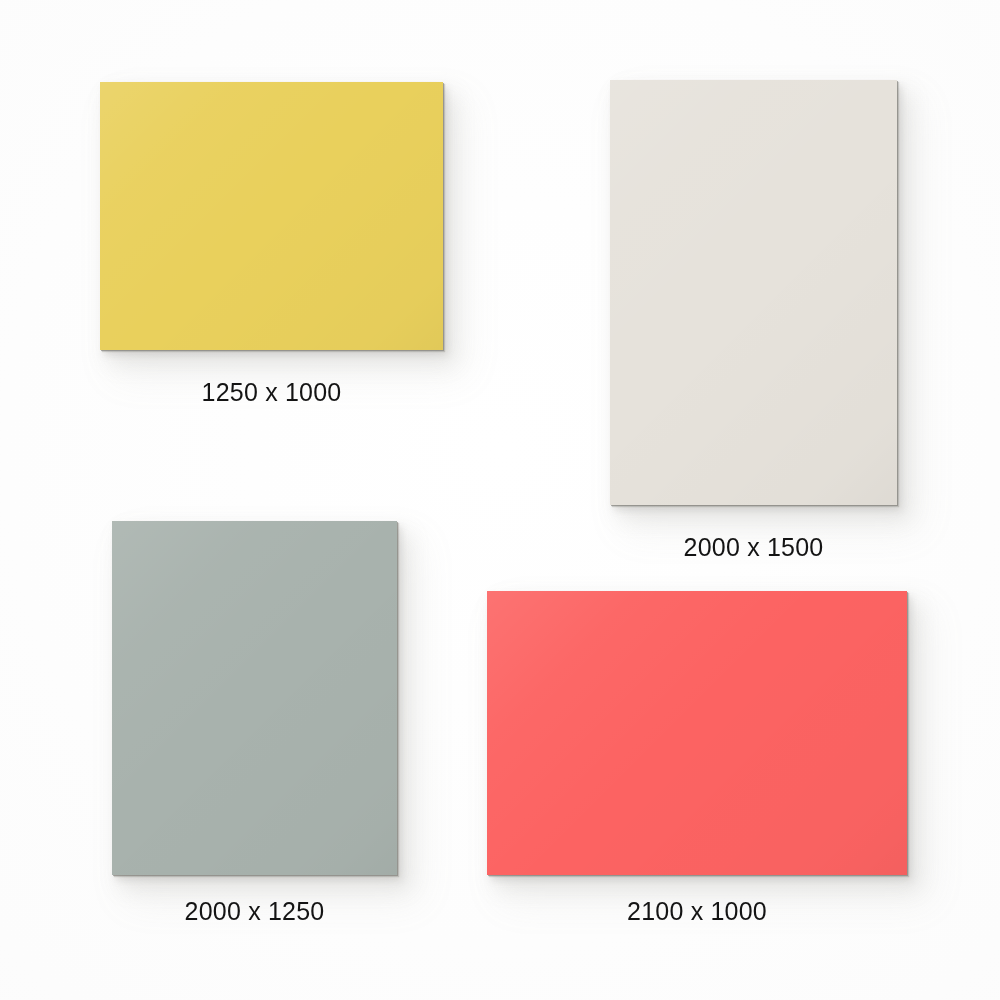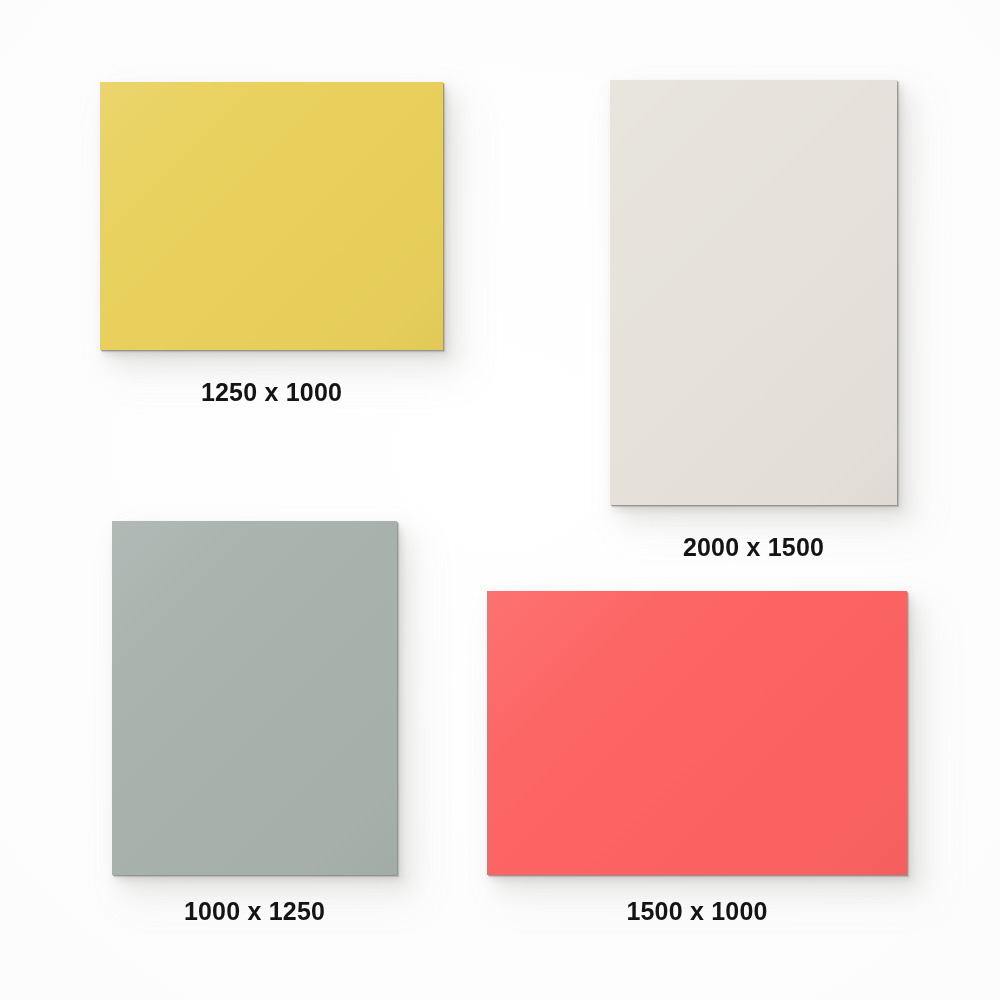--- a/index.html
+++ b/index.html
@@ -57,37 +57,37 @@
   }
 
   .swatch-caption {
     position: absolute;
     text-align: center;
     color: #141414;
     font-size: 25px;
     line-height: 30px;
     letter-spacing: 0.2px;
     white-space: nowrap;
-    font-weight: 700;
+    font-weight: 400;
   }
 </style>
 </head>
 <body>
 
 <div id="canvas" style="background: radial-gradient(900px 900px at 50% 45%, rgb(255, 255, 255) 0%, rgb(253, 253, 253) 55%, rgb(251, 251, 251) 100%);">
 
 <div class="swatch-group" style="left: 0px; top: 0px;">
       <div class="swatch" style="left: 100px; top: 82px; width: 343px; height: 268px; background: rgb(233, 208, 92);"></div>
       <div class="swatch-caption" style="left: 100px; top: 377px; width: 343px;">1250 x 1000</div>
     </div>
     <div class="swatch-group" style="left: 0px; top: 0px;">
       <div class="swatch" style="left: 610px; top: 80px; width: 287px; height: 425px; background: rgb(230, 226, 219);"></div>
       <div class="swatch-caption" style="left: 610px; top: 532px; width: 287px;">2000 x 1500</div>
     </div>
     <div class="swatch-group" style="left: 0px; top: 0px;">
       <div class="swatch" style="left: 112px; top: 521px; width: 285px; height: 354px; background: rgb(168, 178, 173);"></div>
-      <div class="swatch-caption" style="left: 112px; top: 896px; width: 285px;">1000 x 1250</div>
+      <div class="swatch-caption" style="left: 112px; top: 896px; width: 285px;">2000 x 1250</div>
     </div>
     <div class="swatch-group" style="left: 0px; top: 0px;">
       <div class="swatch" style="left: 487px; top: 591px; width: 420px; height: 284px; background: rgb(252, 99, 98);"></div>
-      <div class="swatch-caption" style="left: 487px; top: 896px; width: 420px;">1500 x 1000</div>
+      <div class="swatch-caption" style="left: 487px; top: 896px; width: 420px;">2100 x 1000</div>
     </div>
   </div>
 
 </body></html>

